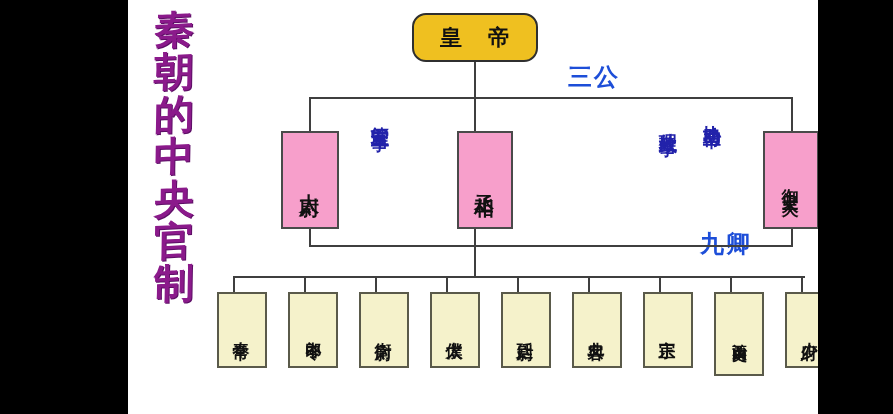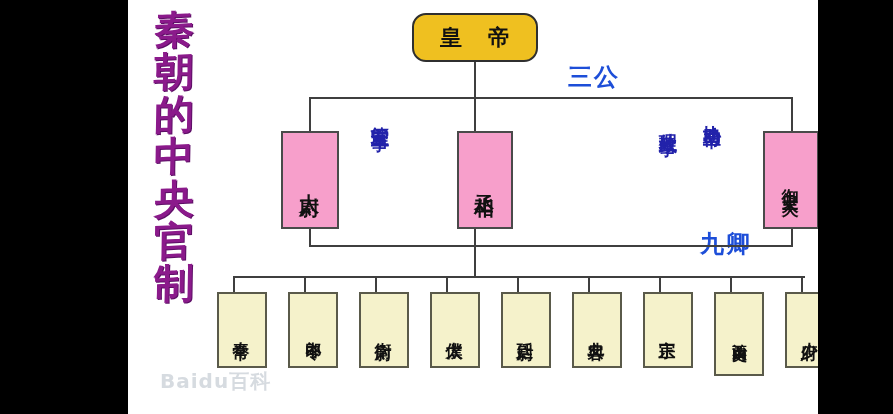--- a/index.html
+++ b/index.html
@@ -215,22 +215,19 @@
     <div class="box box-cream" style="left:373px; top:292px; width:50px; height:76px;">廷尉</div>
 
     <div class="box box-cream" style="left:444px; top:292px; width:50px; height:76px;">典客</div>
 
     <div class="box box-cream" style="left:515px; top:292px; width:50px; height:76px;">宗正</div>
 
     <div class="box box-cream two-col" style="left:586px; top:292px; width:50px; height:84px;">治粟內史</div>
 
     <div class="box box-cream" style="left:657px; top:292px; width:50px; height:76px;">少府</div>
 
-    <div class="watermark">
-      <span>Baidu</span><span class="wm-cn">百科</span>
-    </div>
 
   </div>
 
   <div style="position:absolute;left:0;top:0;width:128px;height:414px;background:#000;"></div>
   <div style="position:absolute;left:818px;top:0;width:75px;height:414px;background:#000;"></div>
 
 </div>
 
 </body></html>

